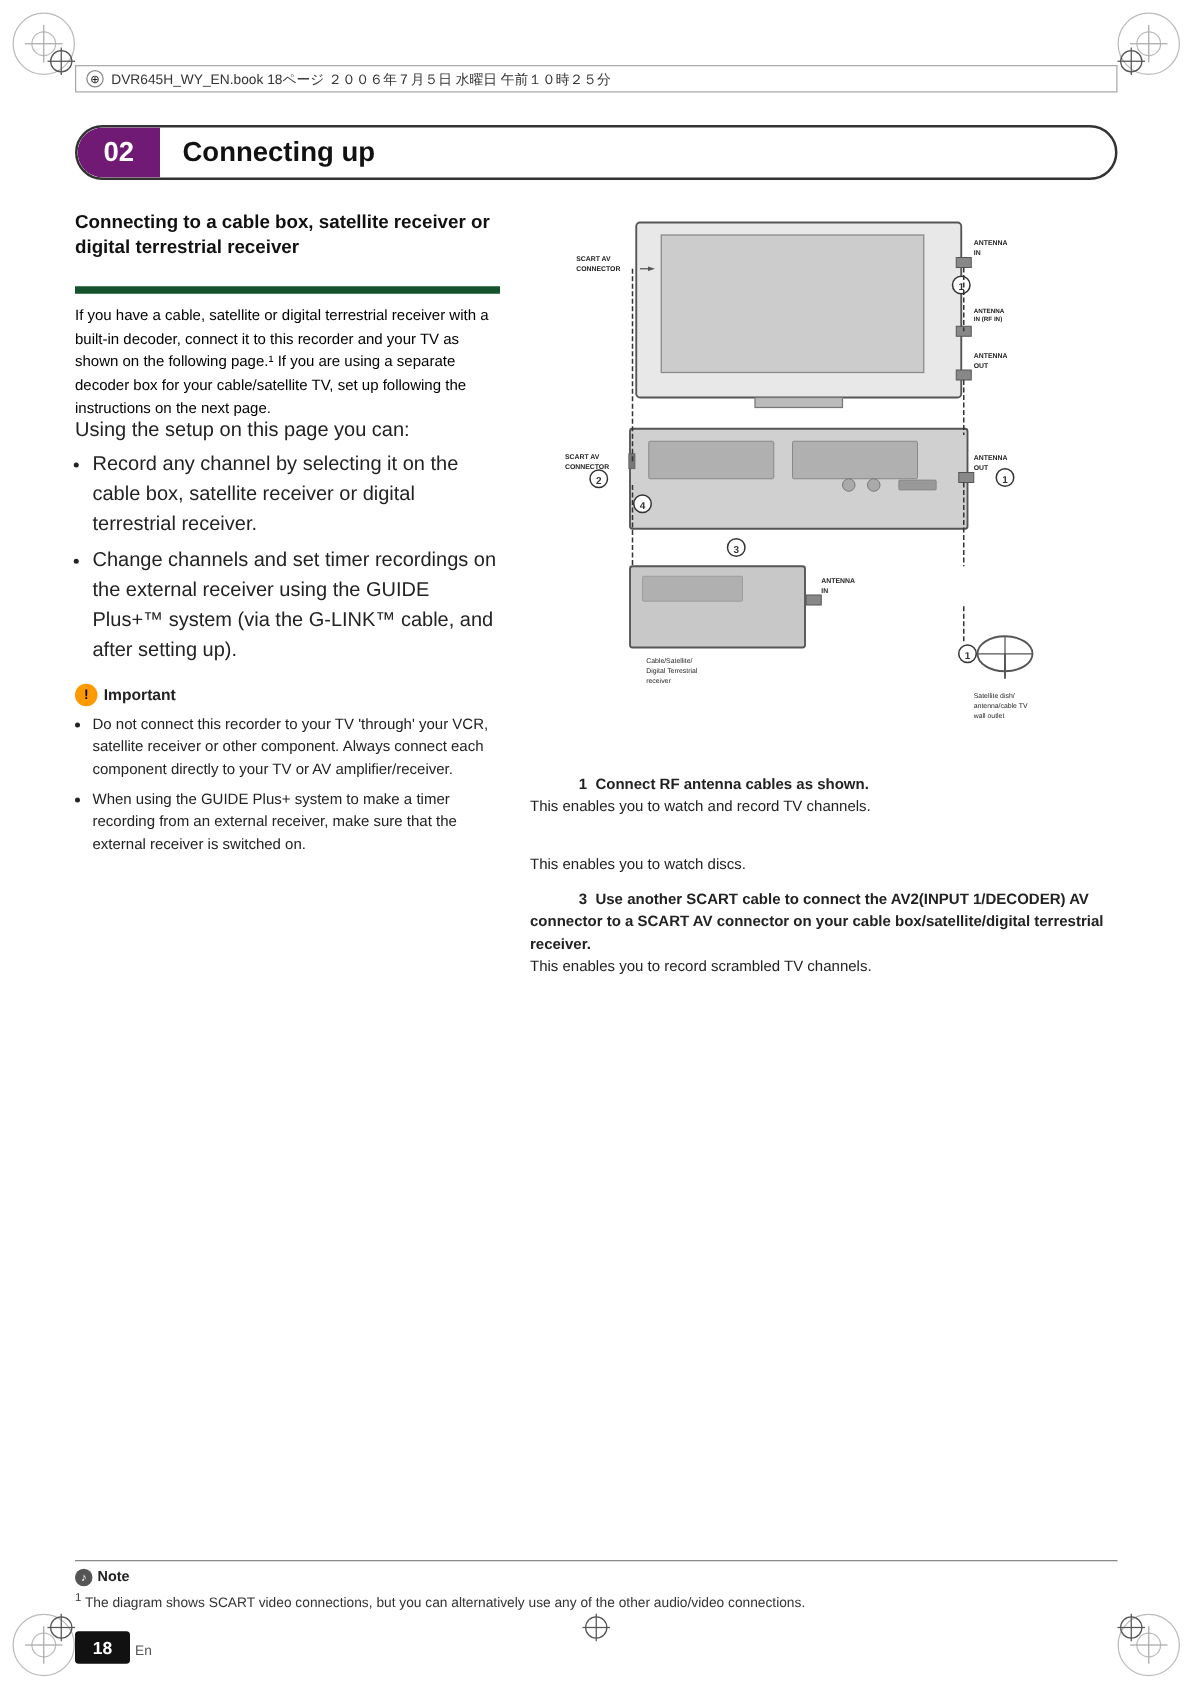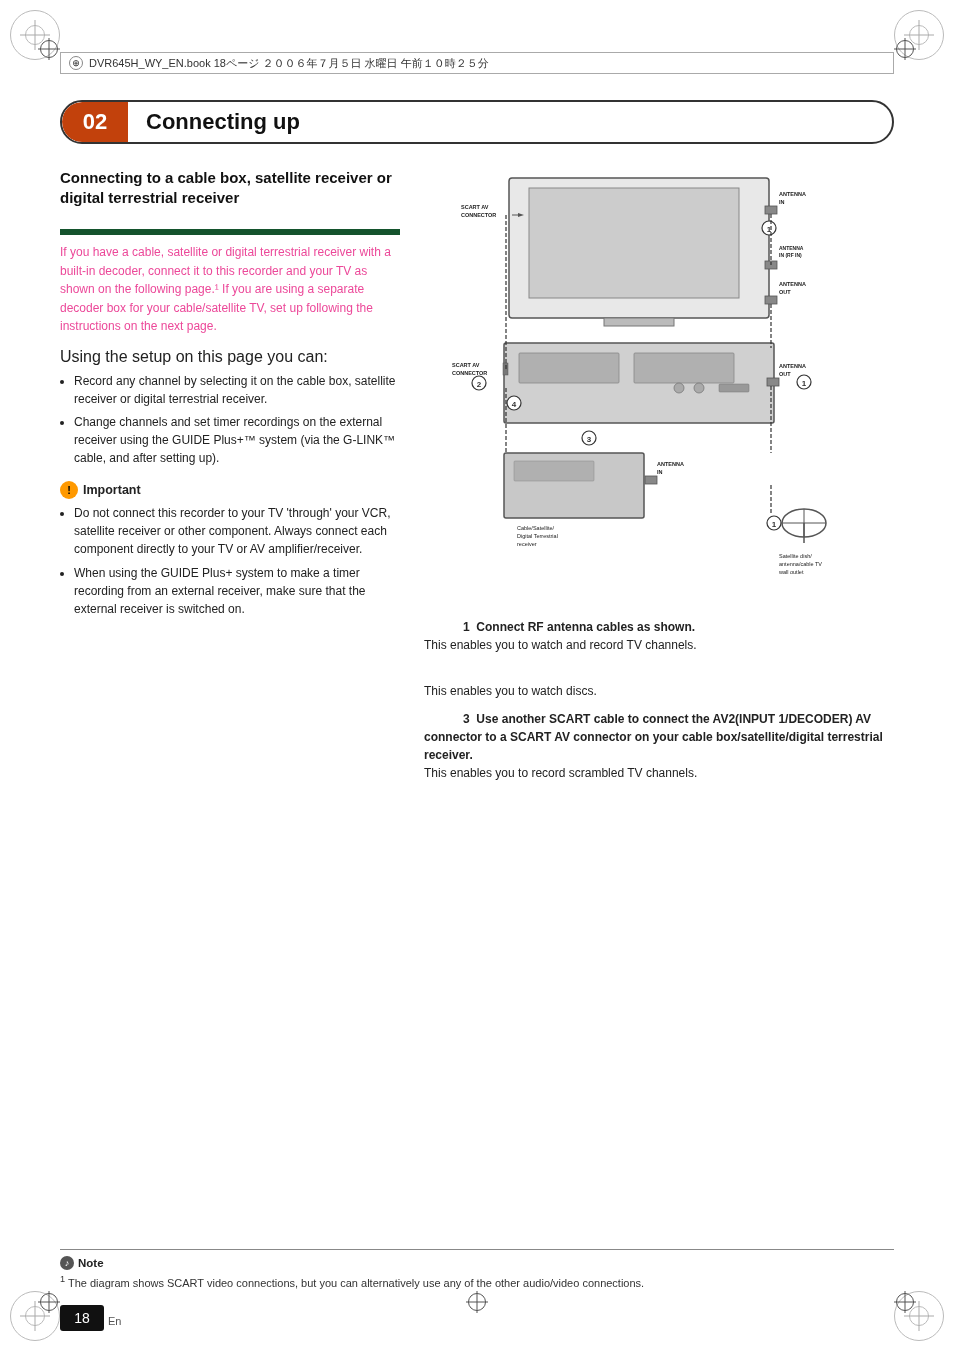--- a/index.html
+++ b/index.html
@@ -47,21 +47,21 @@
       left: 60px;
       right: 60px;
       height: 44px;
       border: 2px solid #333;
       border-radius: 22px;
       display: flex;
       align-items: center;
       overflow: hidden;
     }
     .chapter-number {
-      background: #c2410c;
+      background: #701a75;
       color: #fff;
       width: 66px;
       height: 100%;
       display: flex;
       align-items: center;
       justify-content: center;
       font-size: 22px;
       font-weight: bold;
       border-radius: 20px 0 0 20px;
       flex-shrink: 0;
@@ -96,36 +96,36 @@
       color: #111;
       margin-bottom: 8px;
       line-height: 1.3;
       border-bottom: 6px solid #14532d;
       padding-bottom: 22px;
     }
 
     .intro-text {
       font-size: 12px;
       line-height: 1.55;
-      margin-bottom: 12px;
-      color: #ec4899;
+      margin-bottom: 0;
+      color: #000000;
     }
 
     .using-text {
       font-size: 16px;
       margin-bottom: 6px;
       color: #222;
     }
 
     .bullet-list {
       margin-left: 14px;
       margin-bottom: 14px;
     }
     .bullet-list li {
-      font-size: 12px;
+      font-size: 16px;
       line-height: 1.5;
       margin-bottom: 5px;
       list-style-type: disc;
       color: #222;
     }
 
     .important-box {
       margin-bottom: 14px;
     }
     .important-header {
@@ -228,21 +228,21 @@
       width: 44px;
       height: 26px;
       background: #111;
       border-radius: 3px;
       display: flex;
       align-items: center;
       justify-content: center;
     }
     .page-number {
       color: #fff;
-      font-weight: normal;
+      font-weight: bold;
       font-size: 14px;
     }
     .page-en {
       position: absolute;
       bottom: 24px;
       left: 108px;
       font-size: 11px;
       color: #555;
     }
 

